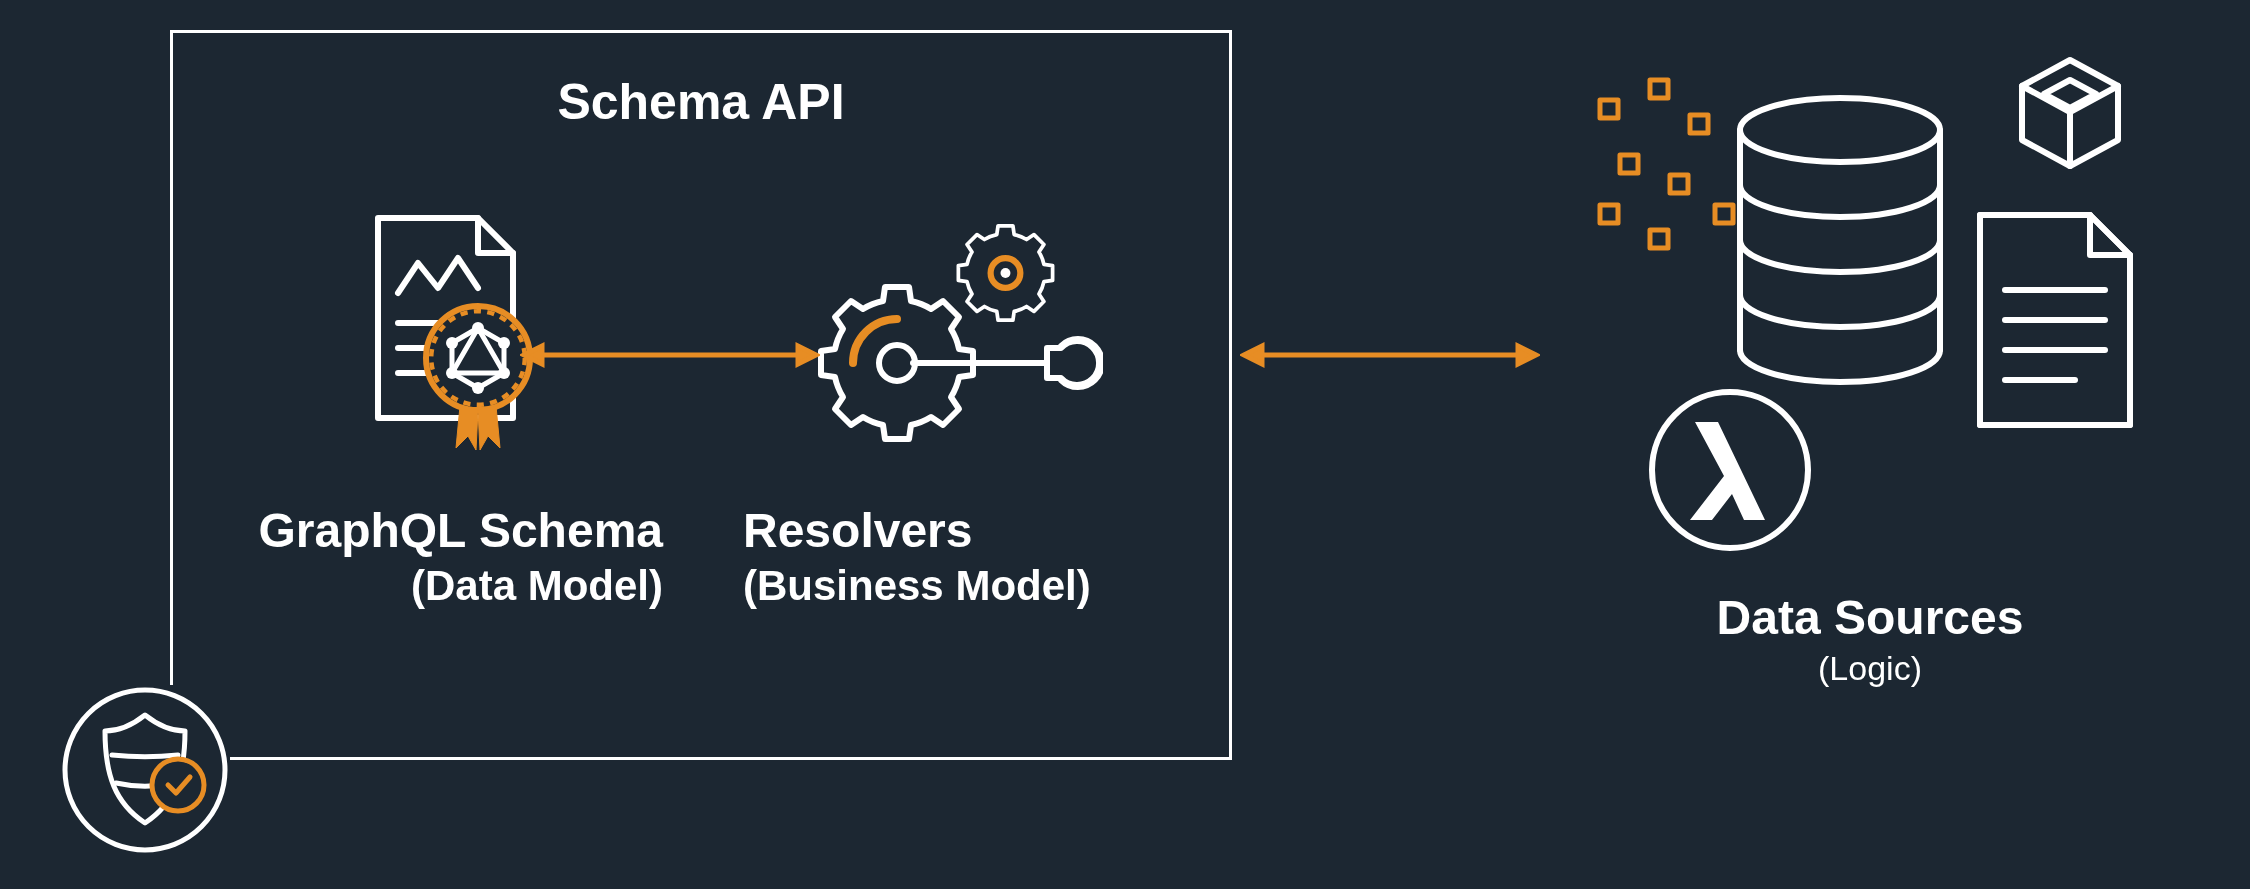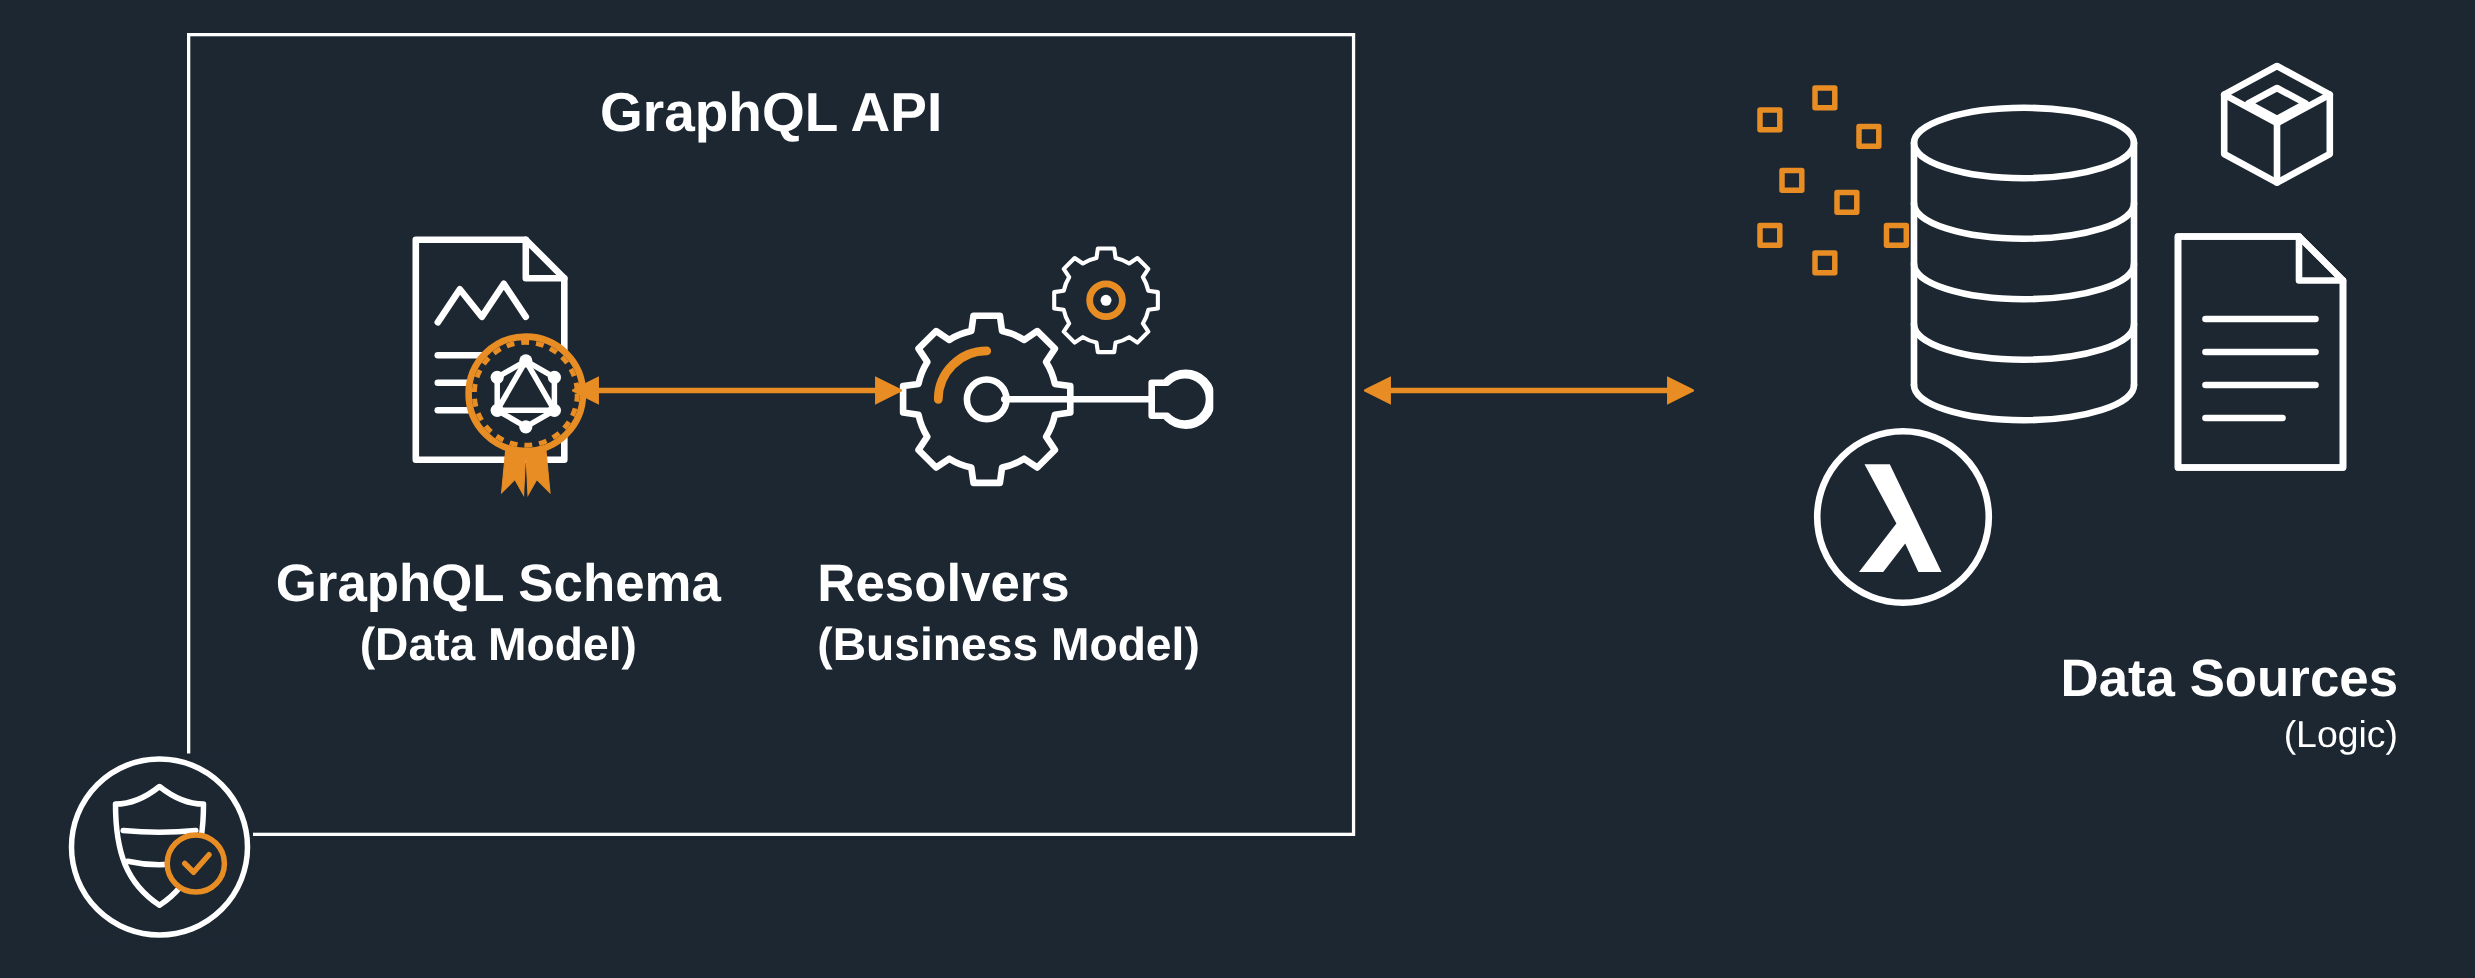--- a/index.html
+++ b/index.html
@@ -38,21 +38,21 @@
   .appsync-label {
     font-size: 28px;
     font-weight: 400;
     margin-top: 6px;
   }
   .schema-block {
     position: absolute;
     left: 70px;
     top: 160px;
     width: 420px;
-    text-align: center;
+    text-align: right;
   }
   .resolvers-block {
     position: absolute;
     left: 570px;
     top: 160px;
     width: 420px;
   }
   .block-title {
     font-size: 48px;
     font-weight: 700;
@@ -79,21 +79,21 @@
     position: absolute;
     top: 340px;
     left: 1240px;
     width: 300px;
   }
   .data-sources-block {
     position: absolute;
     left: 1560px;
     top: 50px;
     width: 620px;
-    text-align: right;
+    text-align: center;
   }
   .ds-icon-area {
     height: 530px;
     position: relative;
   }
   .ds-title {
     font-size: 48px;
     font-weight: 700;
     margin-top: 10px;
   }
@@ -108,21 +108,21 @@
     top: 685px;
     width: 170px;
     height: 170px;
     background: #1c2732;
   }
 </style>
 </head>
 <body>
 
 <div class="api-box">
-  <div class="api-title">GraphQL API</div>
+  <div class="api-title">Schema API</div>
 
 
   <div class="schema-block">
     <div class="icon-area">
       <svg width="210" height="260" viewBox="0 0 210 260">
         <g fill="none" stroke="#ffffff" stroke-width="6" stroke-linejoin="round" stroke-linecap="round">
 
           <path d="M 30 10 L 130 10 L 165 45 L 165 210 L 30 210 Z"></path>
           <path d="M 130 10 L 130 45 L 165 45"></path>
 

